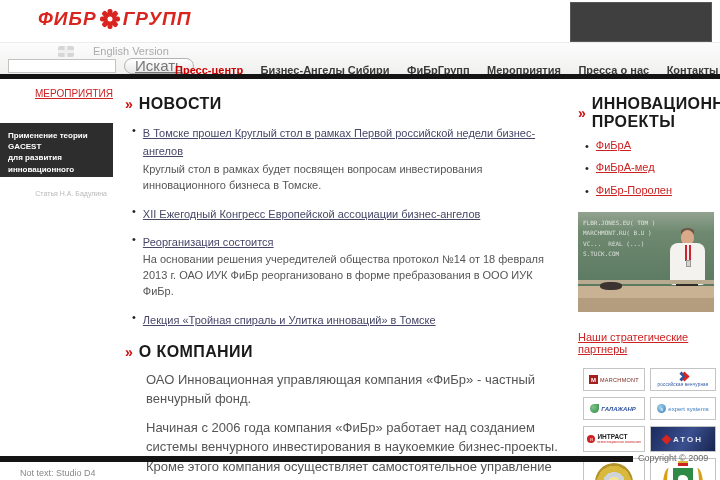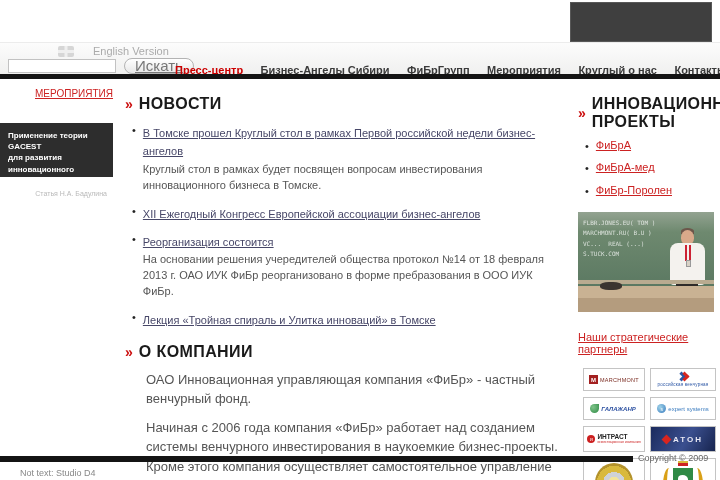--- a/index.html
+++ b/index.html
@@ -139,20 +139,32 @@
   
   .foot-bar { position:absolute; left:0; top:456px; width:633px; height:6px; background:#141414; }
   .copyright { position:absolute; left:638px; top:453px; font-size:9px; color:#666; }
   .studio { position:absolute; left:8px; top:468px; font-size:9px; color:#888;padding-left:12px; }
 </style>
 </head>
 <body>
 
 <div class="page" data-interactable="false">
 
+  <div class="logo" data-interactable="true">
+    <span data-interactable="false">ФИБР</span>
+    <span class="gear" data-interactable="false">
+      <span class="bar" style="--r:0deg"></span>
+        <span class="bar" style="--r:45deg"></span>
+      <span class="bar" style="--r:90deg"></span>
+        <span class="bar" style="--r:135deg"></span>
+      <span class="hub"></span>
+        <span class="hole"></span>
+    </span>
+    <span data-interactable="false">ГРУПП</span>
+  </div>
 
   <div class="top-banner" data-interactable="false"></div>
 
   <div class="band" data-interactable="false"></div>
 
   <div class="eng-row" data-interactable="true">
     <span class="flag" data-interactable="false">
         <i></i>
         <b></b>
       </span>
@@ -160,21 +172,21 @@
   </div>
 
   <input class="search-input" data-interactable="true" value="" style="">
   <button class="search-btn" data-interactable="true">Искать</button>
 
   <div class="nav" data-interactable="false">
     <span class="active" data-interactable="true">Пресс-центр</span>
     <span data-interactable="true">Бизнес-Ангелы Сибири</span>
     <span data-interactable="true">ФиБрГрупп</span>
     <span data-interactable="true">Мероприятия</span>
-    <span data-interactable="true">Круглый о нас</span>
+    <span data-interactable="true">Пресса о нас</span>
     <span data-interactable="true">Контакты</span>
   </div>
 
   <div class="black-bar" data-interactable="false"></div>
 
   <a class="events-link" data-interactable="true">МЕРОПРИЯТИЯ</a>
 
   <div class="article-banner" data-interactable="true">
     <div class="l" data-interactable="false">Применение теории GACEST</div>
     <div class="l" data-interactable="false">для развития</div>

